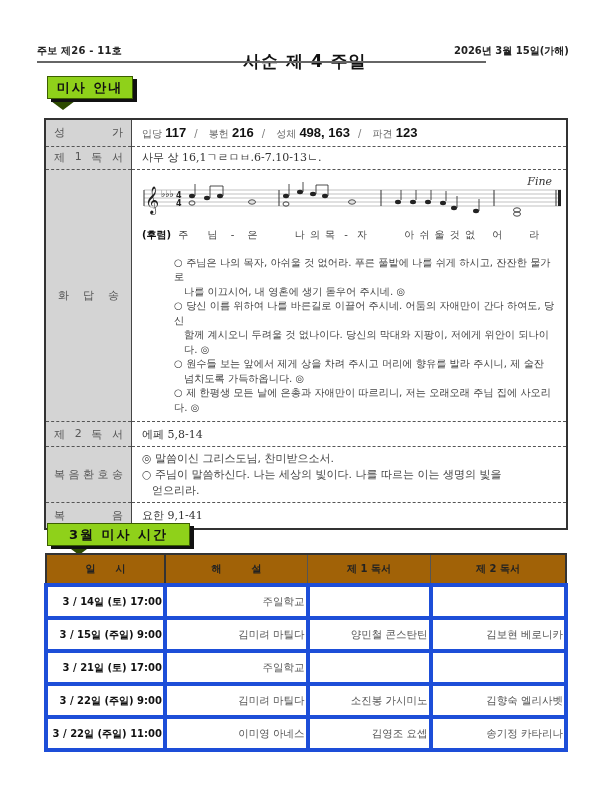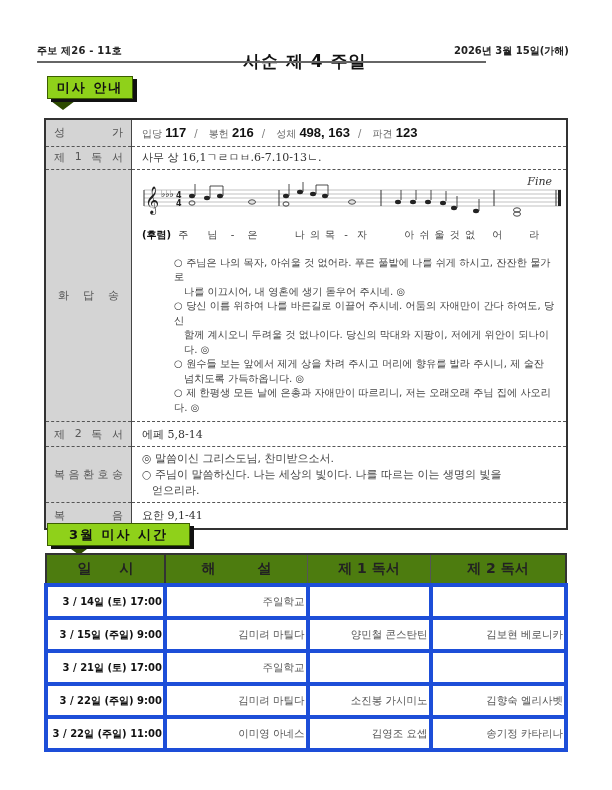--- a/index.html
+++ b/index.html
@@ -48,21 +48,21 @@
 
   .score { position: relative; height: 80px; margin: 0 -10px 0 -6px; }
   .lyrics { position: absolute; top: 58px; left: 6px; font-size: 10px; color: #444; white-space: nowrap; }
   .lyrics b { color: #111; }
   .fine { position: absolute; right: 14px; top: 5px; font-family: "DejaVu Serif", serif; font-style: italic; font-size: 11px; color: #333; margin-left: 32px; }
 
   .accl-lines { font-size: 11px; line-height: 16px; color: #444; padding: 2px 0; }
 
   
   .sched { position: absolute; left: 44px; top: 553px; width: 524px; border-collapse: collapse; border: 2px solid #333; }
-  .sched th { height: 26px; background: #4d7c0f; font-size: 14px; font-weight: bold; color: #222;
+  .sched th { height: 26px; background: #a16207; font-size: 10px; font-weight: bold; color: #222;
               border: 1px solid #555; border-bottom: 2px solid #333; }
   .sched td { height: 27px; border: 4px solid #1d4ed8; text-align: right; font-size: 10.5px; color: #555; }
   .sched td.dt { font-weight: bold; color: #111; font-size: 10px; border-right: 2px solid #333; white-space: nowrap; }
   .sched th.c0 { width: 115px; border-right: 2px solid #333; }
   .sched th.c1 { width: 139px; }
   .sched th.c2 { width: 120px; }
 </style>
 </head>
 <body>
 

